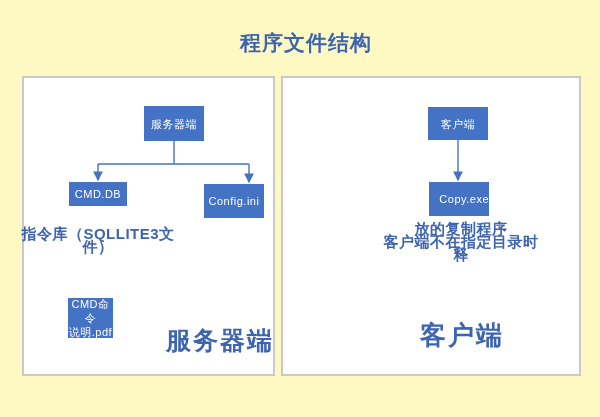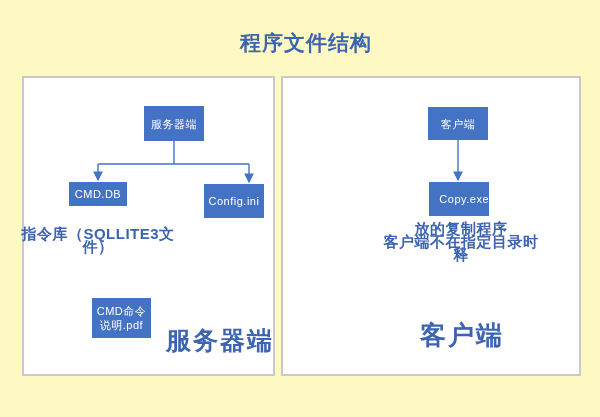--- a/index.html
+++ b/index.html
@@ -19,21 +19,21 @@
   #panel-client{left:281px;width:300px;}
   .node{
     position:absolute;background:#4472c4;color:#ffffff;
     display:flex;align-items:center;justify-content:center;flex-direction:column;
     font-size:11px;text-align:center;line-height:14px;letter-spacing:0.5px;
     box-sizing:border-box;
   }
   #node-server-root{left:144px;top:106px;width:60px;height:35px;}
   #node-cmd-db{left:69px;top:182px;width:58px;height:24px;}
   #node-config-ini{left:204px;top:184px;width:60px;height:34px;}
-  #node-cmd-pdf{left:68px;top:298px;width:59px;height:40px;margin-left:24px;}
+  #node-cmd-pdf{left:68px;top:298px;width:45px;height:40px;}
   #node-client-root{left:428px;top:107px;width:60px;height:33px;}
   #node-copy-exe{left:429px;top:182px;width:60px;height:34px;align-items:flex-end;}
   .caption{
     position:absolute;color:#3c64b1;font-size:15px;font-weight:bold;
     text-align:center;line-height:13px;letter-spacing:0.5px;
   }
   #caption-cmd-db{left:18px;top:227px;width:160px;}
   #caption-config{left:186px;top:226px;width:120px;}
   #caption-pdf{left:18px;top:341px;width:160px;}
   #caption-copy{left:381px;top:222px;width:160px;}

